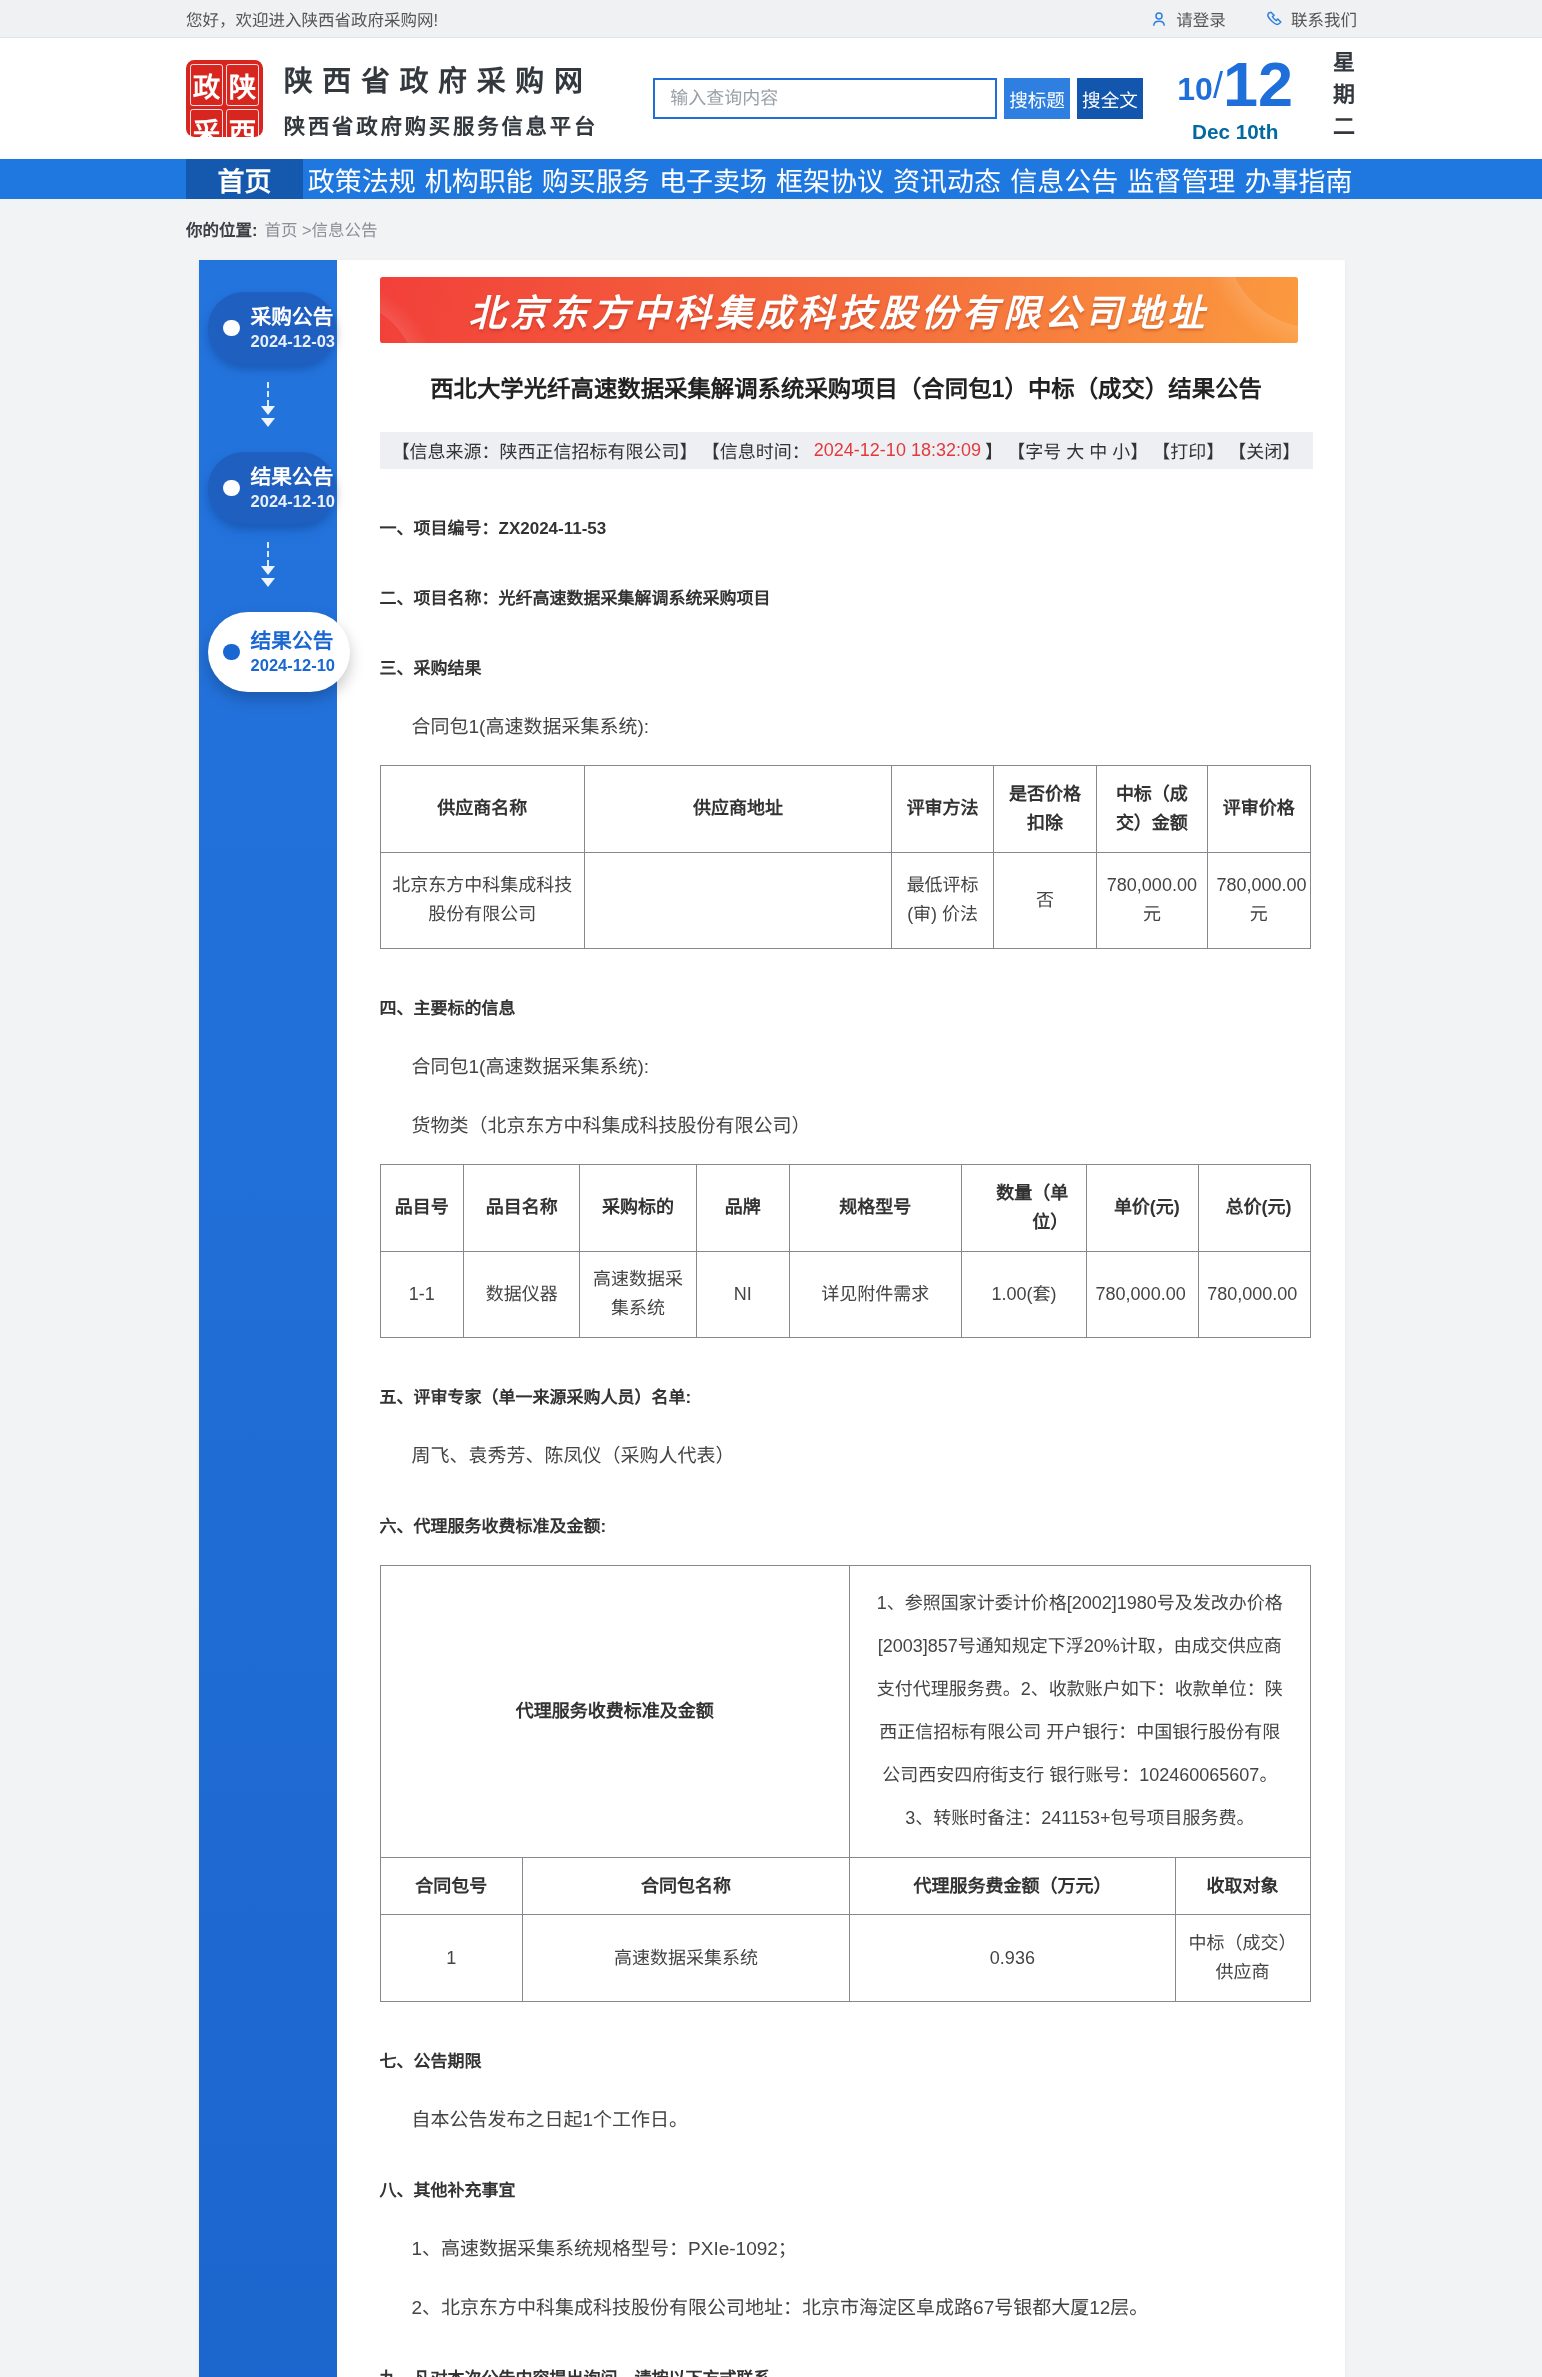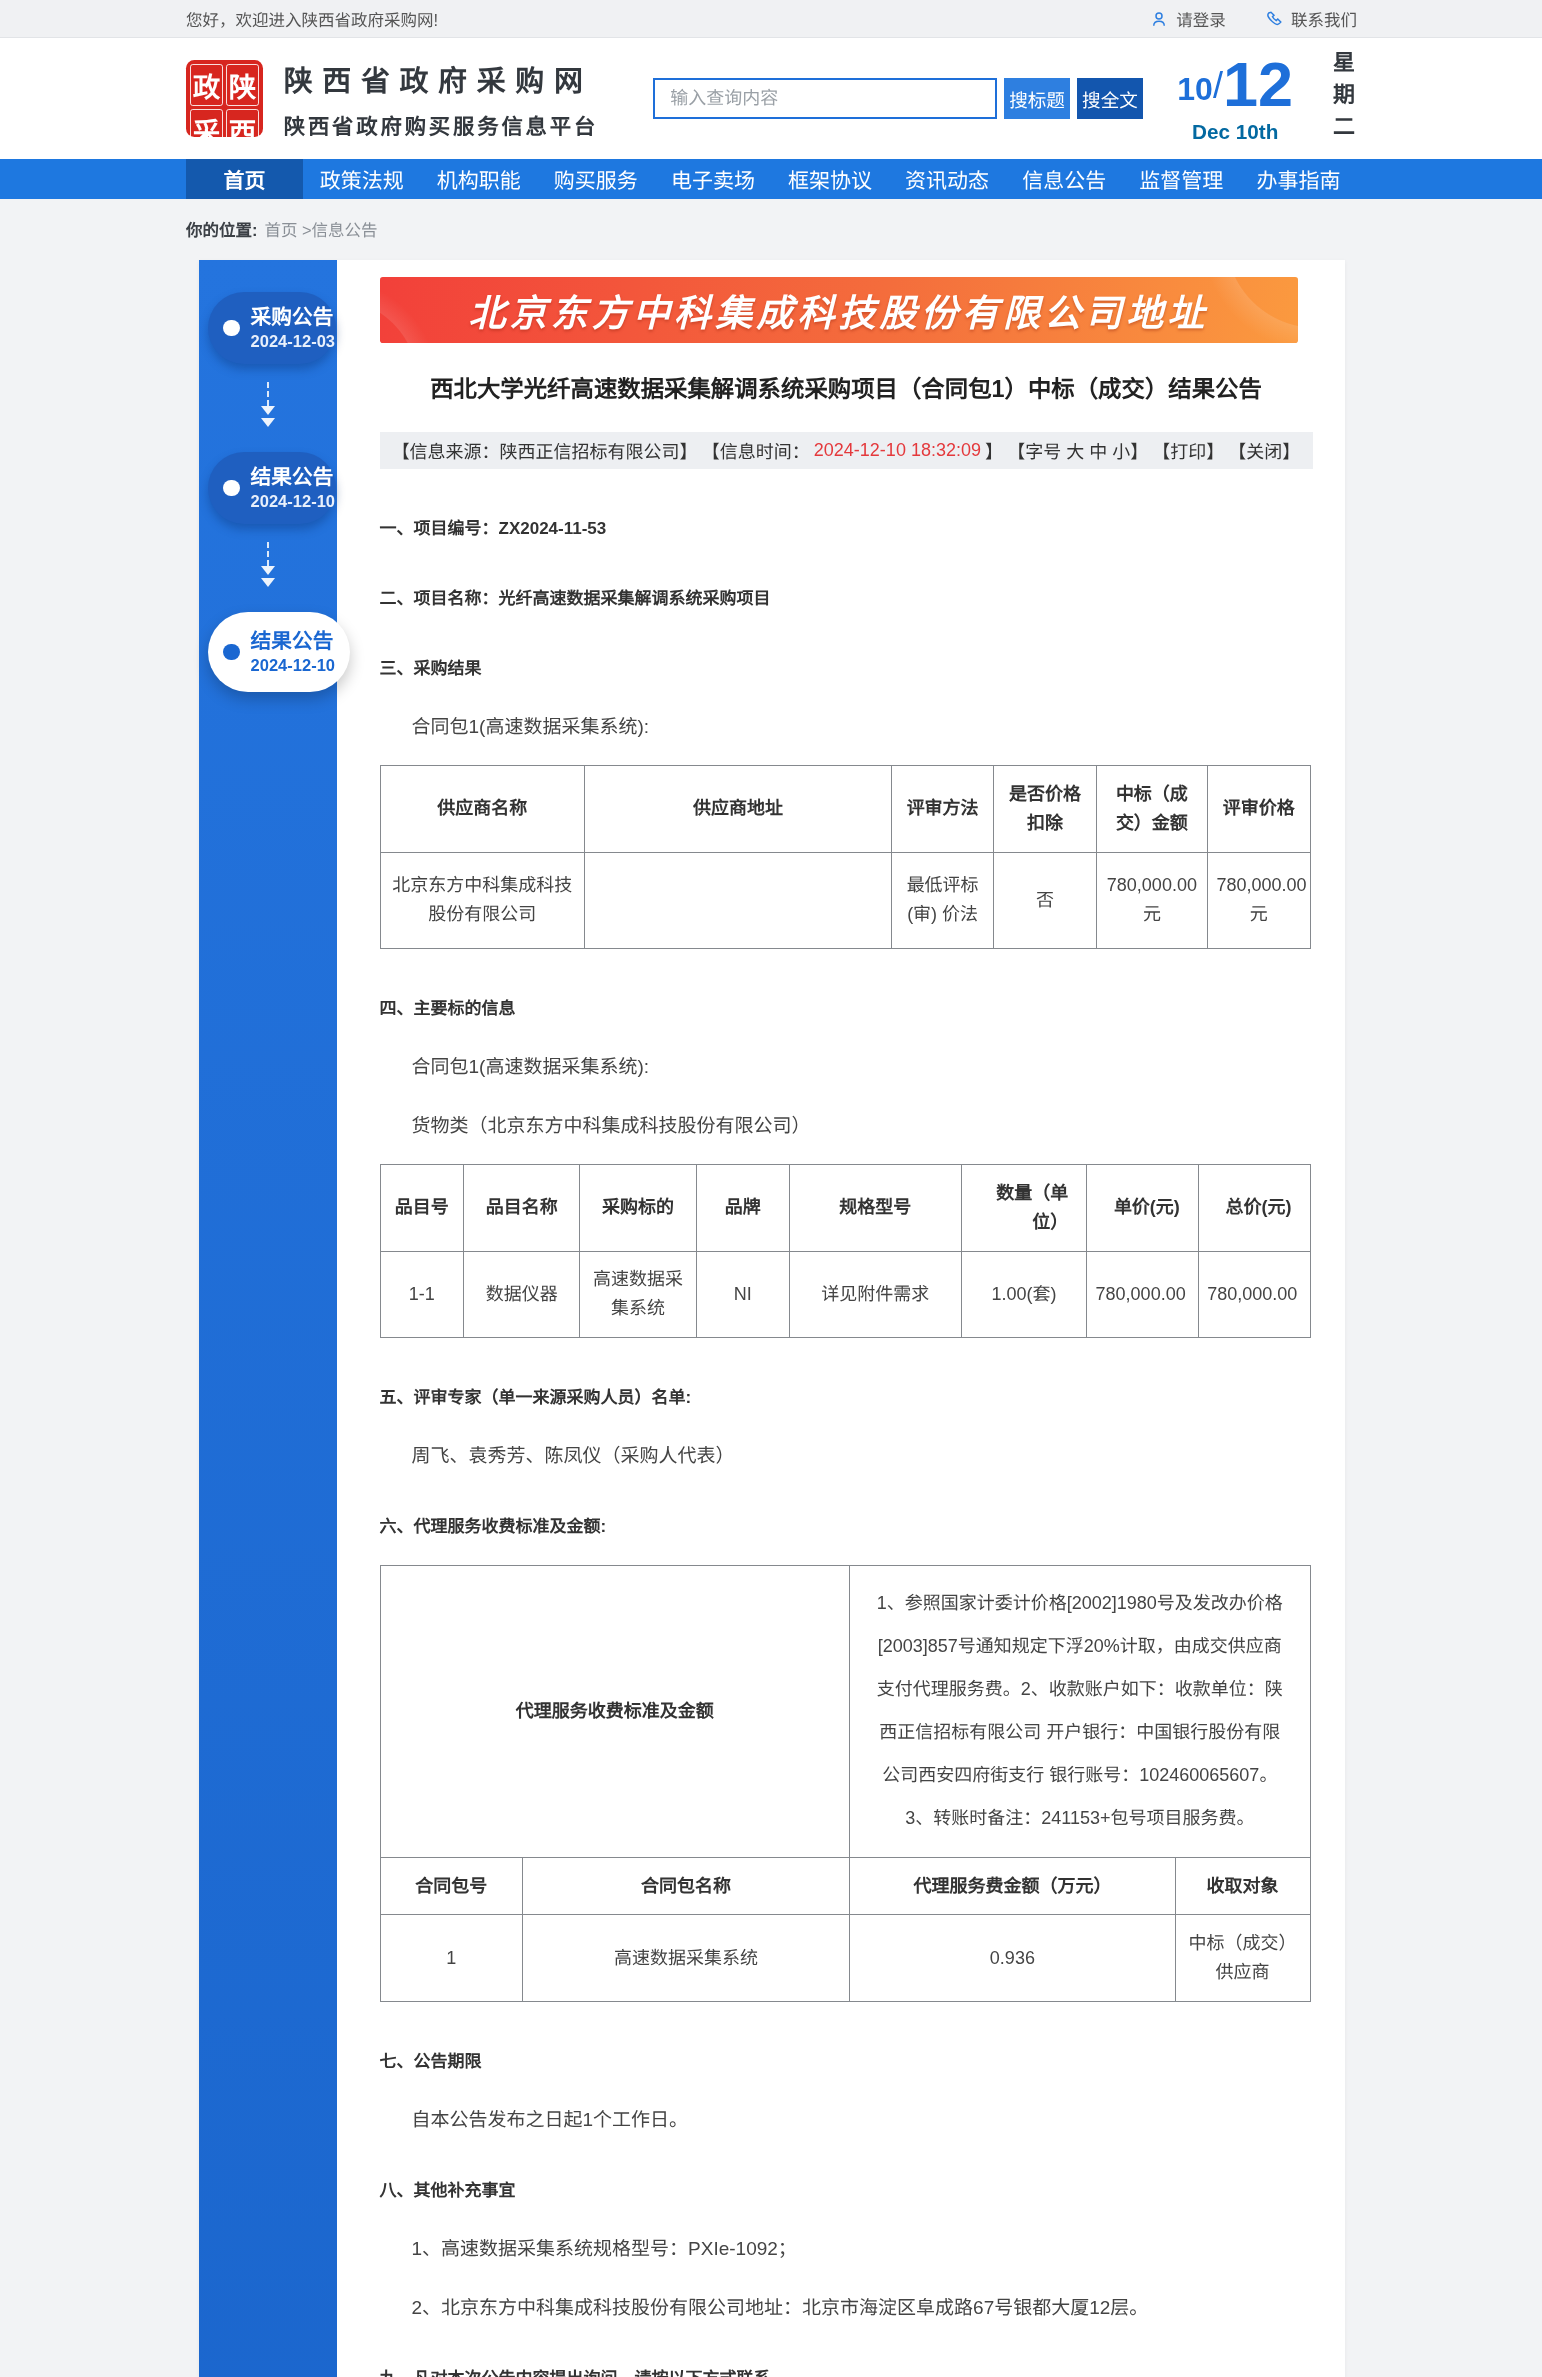--- a/index.html
+++ b/index.html
@@ -35,21 +35,21 @@
   .date-md { color:#1e6fd9; font-weight:bold; display:flex; align-items:flex-start; justify-content:center; }
   .date-month { font-size:32px; margin-top:18px; }
   .date-slash { font-size:36px; margin-top:12.4px; font-weight:normal; }
   .date-day { font-size:63px; line-height:63px; }
   .date-en { font-size:20.7px; font-weight:bold; color:#0369a1; margin-top:4.1px; }
   .date-week { writing-mode:vertical-rl; font-size:22px; font-weight:bold; color:#33383e; letter-spacing:9.6px; }
 
   
   .nav { background:#1e78e0; height:40px; }
   .nav .container { display:flex; height:100%; }
-  .nav-item { flex:1; display:flex; align-items:center; justify-content:center; color:#fff; font-size:21px; cursor:pointer; }
+  .nav-item { flex:1; display:flex; align-items:center; justify-content:center; color:#fff; font-size:27px; cursor:pointer; }
   .nav-item.active { background:#1459ad; font-weight:bold; }
 
   
   .crumb-wrap { padding:18px 0 19px; }
   .crumb { font-size:16.5px; color:#8a8f96; display:flex; gap:6.9px; }
   .crumb b { color:#3c4046; font-weight:bold; }
 
   
   .card { width:1146px; margin:0 auto 9.6px; background:#fff; display:flex; box-shadow:0 1.4px 4.1px rgba(0,0,0,.05); }
   .sidebar { width:138px; flex-shrink:0; background:linear-gradient(180deg,#2474de 0%,#1b66cd 100%); padding-top:32px; overflow:visible; }

